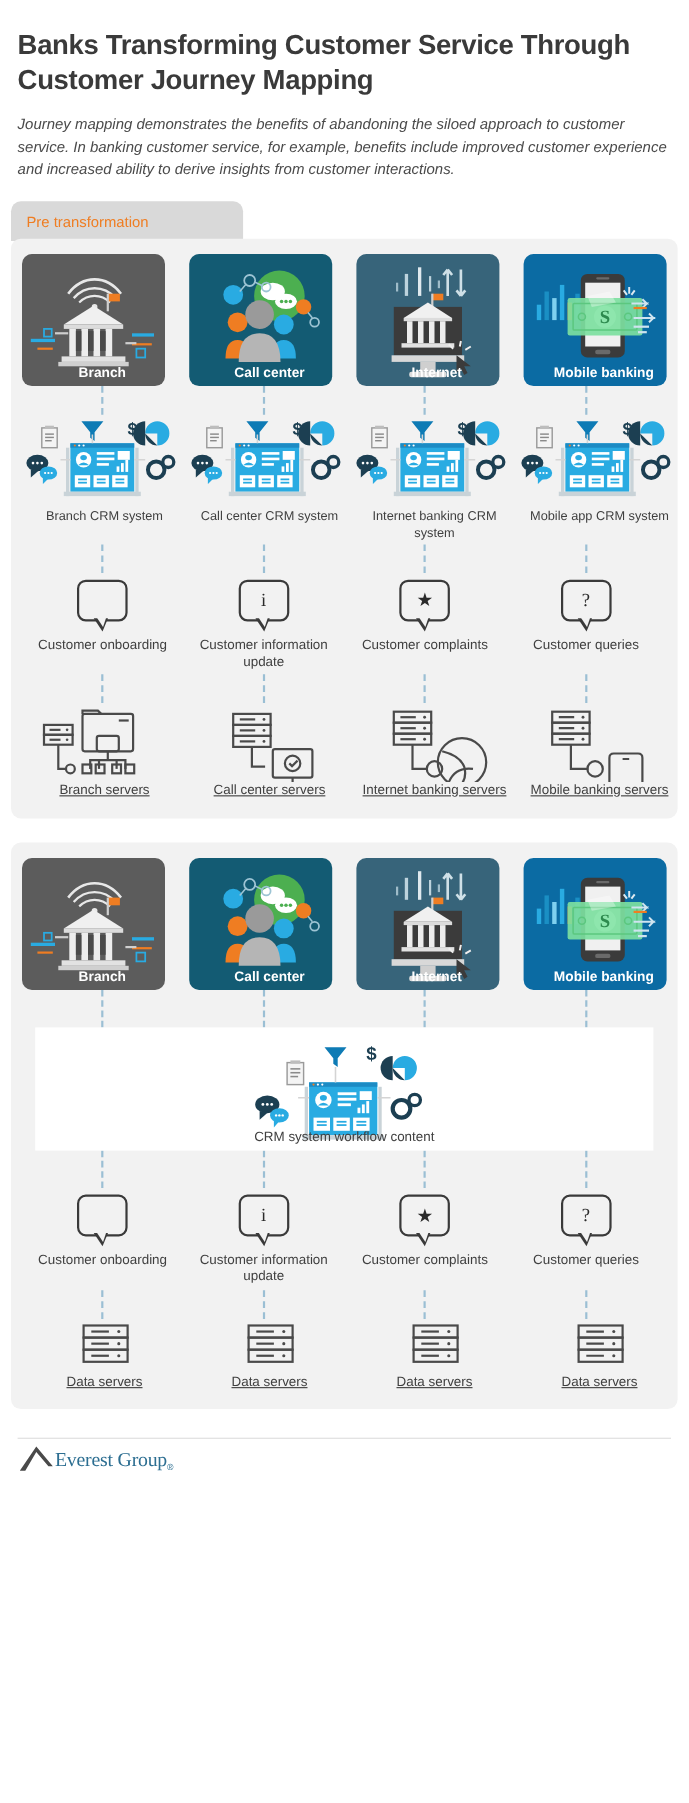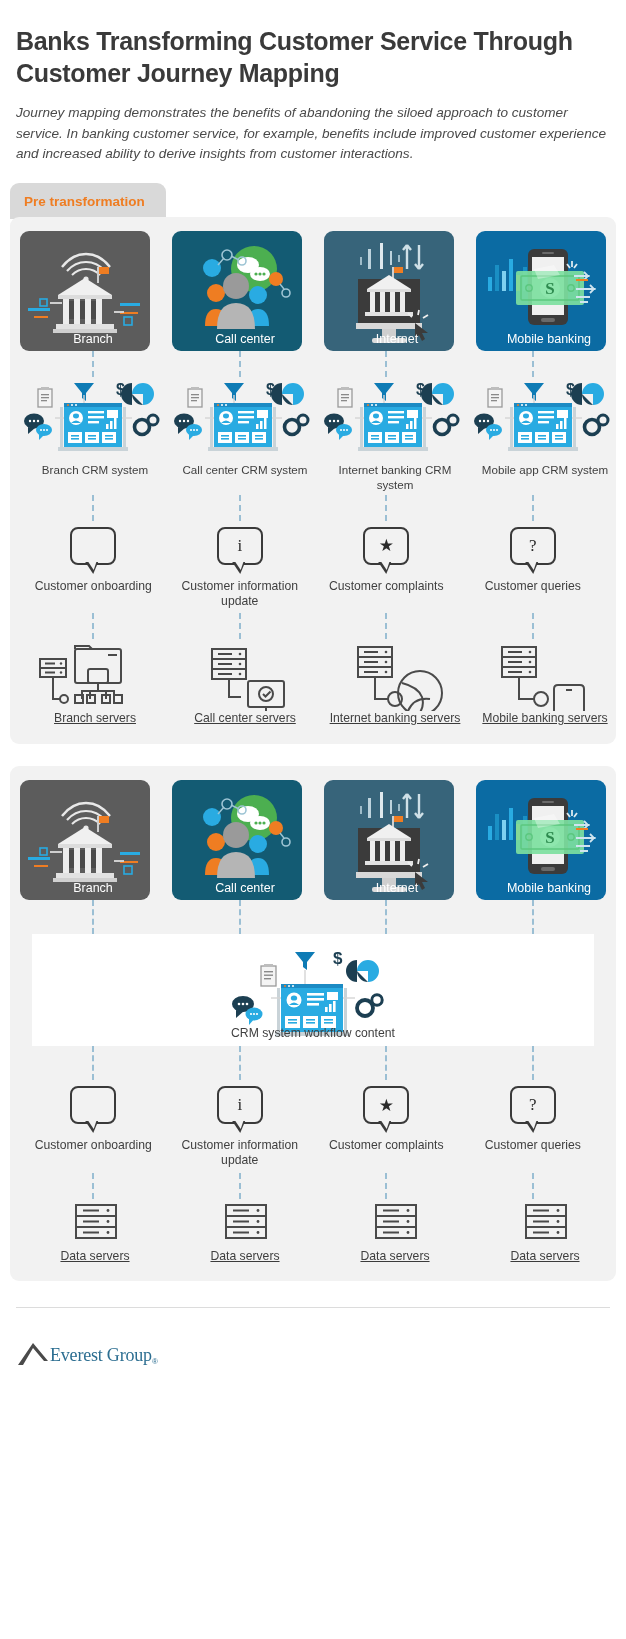--- a/index.html
+++ b/index.html
@@ -30,22 +30,22 @@
     font-style: italic;
   }
 
   
   .section { position: relative; margin: 0 10px; }
   .section-tab {
     background: #d9d9d9;
     border-radius: 9px 9px 0 0;
     padding: 11px 14px 10px 14px;
     font-size: 13.5px;
-    font-weight: bold;
-    width: 156px;
+    font-weight: normal;
+    width: 211px;
     position: relative;
     z-index: 2;
   }
   .tab-pre   { color: #ef7d22; }
   .tab-post  { color: #5cb85c; }
   .section-body {
     background: #f2f2f2;
     border-radius: 9px;
     padding: 14px 10px 18px 10px;
     position: relative;
@@ -61,21 +61,21 @@
     border-radius: 9px;
     position: relative;
     overflow: hidden;
   }
   .channel-label {
     position: absolute;
     bottom: 5px; left: 16px; right: 0;
     text-align: center;
     color: #ffffff;
     font-size: 12.5px;
-    font-weight: normal;
+    font-weight: bold;
   }
   .ch-art { position: absolute; inset: 0; }
 
   
   .dashline {
     width: 0; height: 26px;
     border-left: 2px dashed #9bbfd4;
     margin: 0 auto;
   }
   .dashline.tall  { height: 34px; }
@@ -148,21 +148,21 @@
   .unified-label {
     position: absolute;
     bottom: 6px; left: 0; right: 0;
     font-size: 12.2px; color: #3f3f3f;
   }
 
   
   .footer {
     margin: 26px 16px 0 16px;
     border-top: 1px solid #dcdcdc;
-    padding-top: 32px;
+    padding-top: 4px;
     display: flex; align-items: center; gap: 10px;
   }
   .logo-wrap { display: flex; align-items: flex-end; }
   .logo-text {
     font-size: 18px; color: #2c6e91;
     font-family: "Liberation Serif", serif;
     letter-spacing: -0.2px;
   }
   .logo-reg { font-size: 8px; color: #2c6e91; vertical-align: super; }
   .footer-tag { font-size: 12.6px; color: #4a4a4a; }

